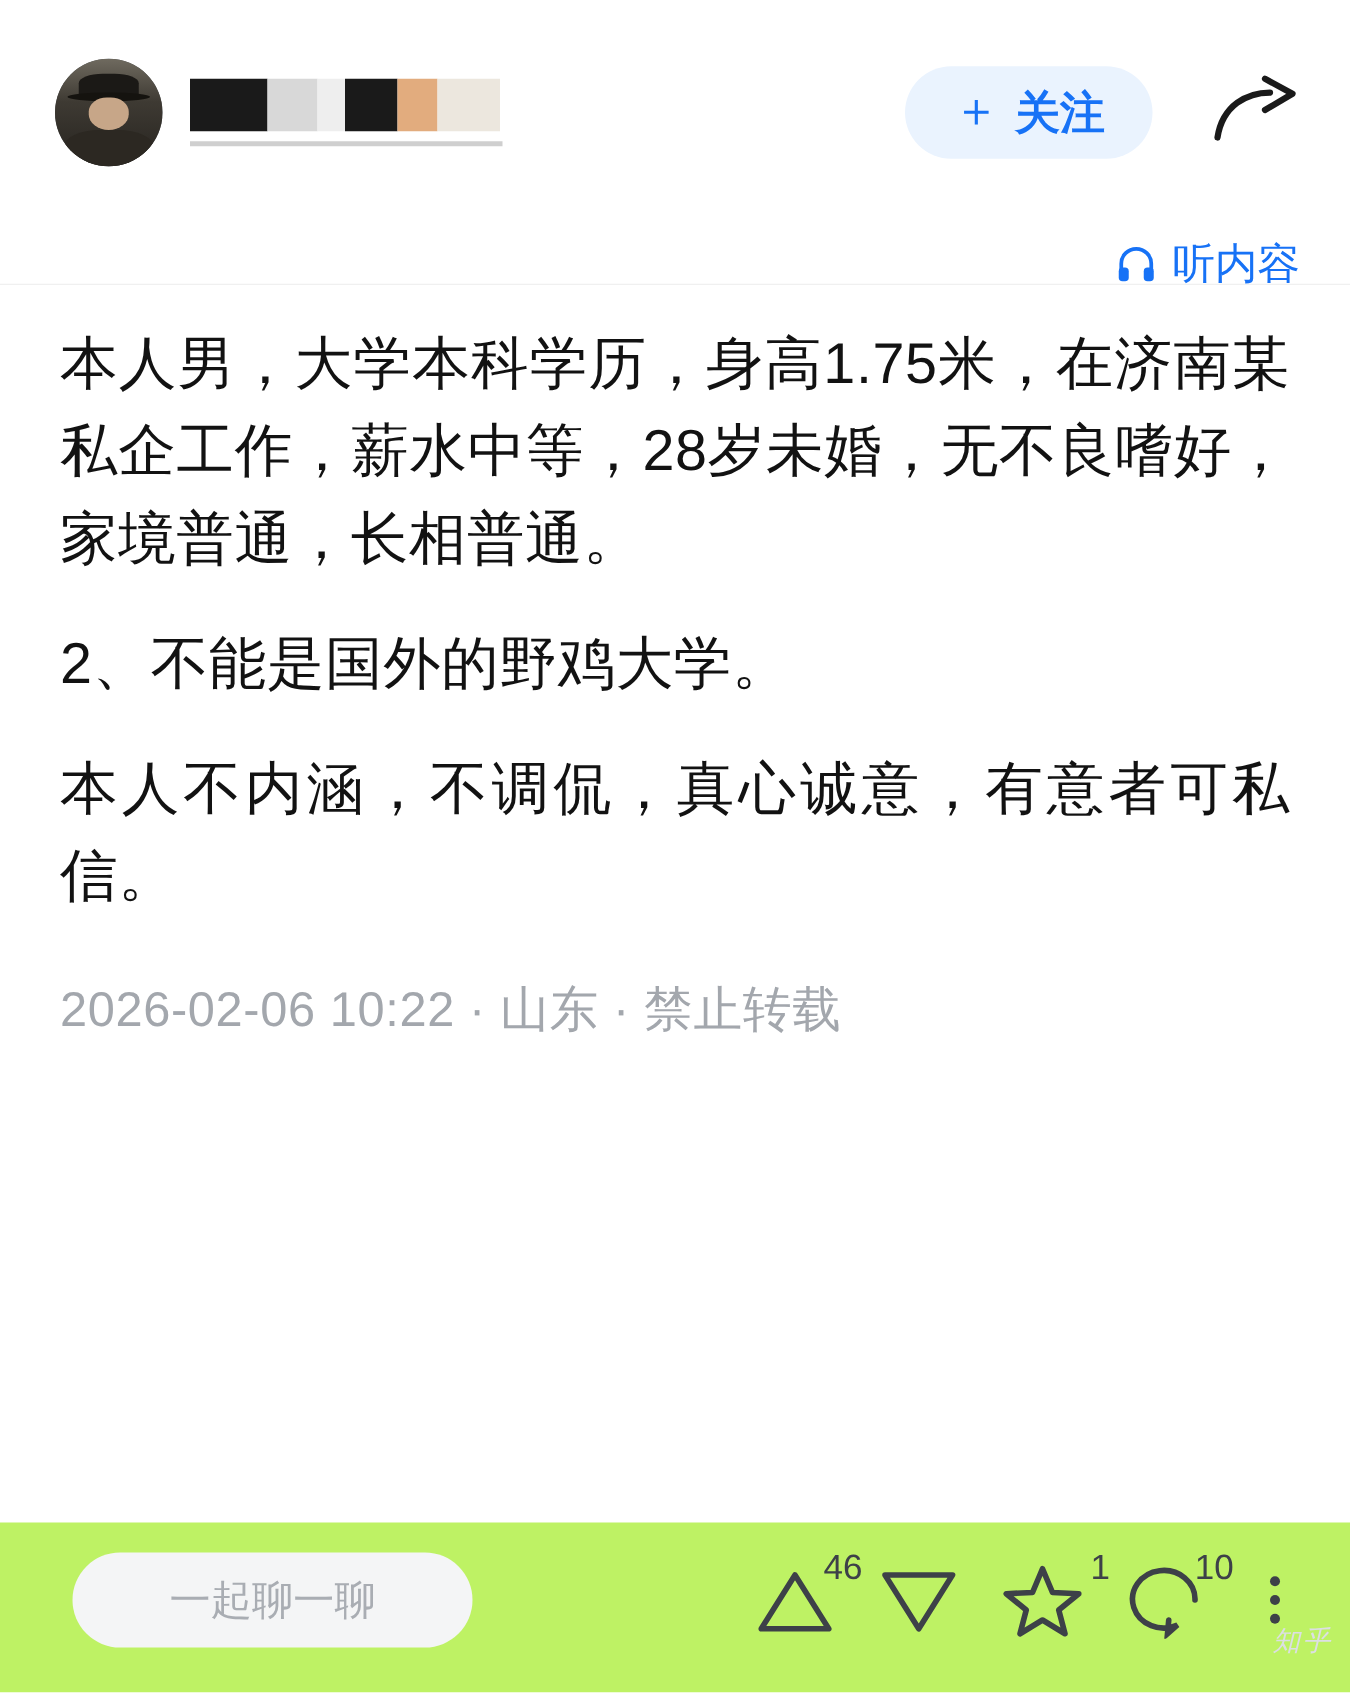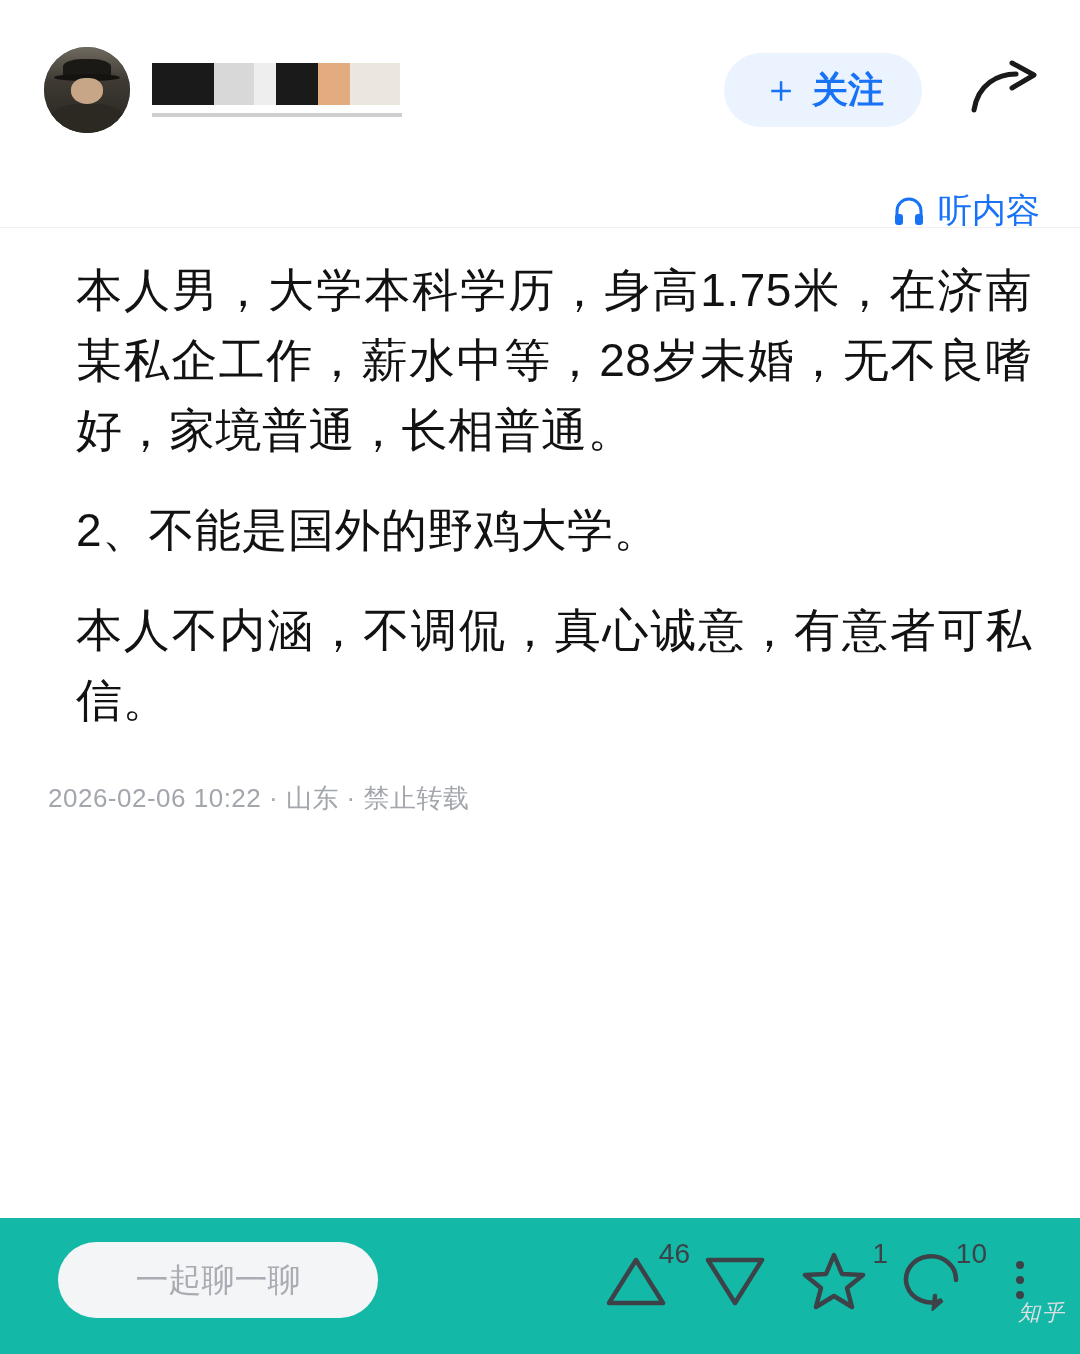--- a/index.html
+++ b/index.html
@@ -171,49 +171,49 @@
     margin-top: 38px;
   }
   .headphone {
     width: 34px;
     height: 34px;
     flex: 0 0 auto;
   }
 
   
   .content {
-    padding: 28px 48px 0 76px;
+    padding: 28px 48px 0 48px;
   }
   .content p {
     color: #121212;
     font-size: 46px;
     line-height: 1.52;
     letter-spacing: 0.5px;
     margin-bottom: 30px;
     text-align: justify;
   }
 
   .footer-meta {
     padding: 16px 48px 0 48px;
     color: #a3a7ad;
-    font-size: 26px;
+    font-size: 39px;
     letter-spacing: 0.5px;
   }
 
   
   .actionbar {
     position: absolute;
     left: 0;
     right: 0;
     bottom: 0;
     height: 136px;
     display: flex;
     align-items: center;
     padding: 0 40px 12px 58px;
-    background: #14b8a6;
+    background: #bef264;
   }
   .chat-pill {
     width: 320px;
     height: 76px;
     border-radius: 40px;
     background: #f4f5f6;
     color: #a9adb3;
     font-size: 33px;
     display: flex;
     align-items: center;

